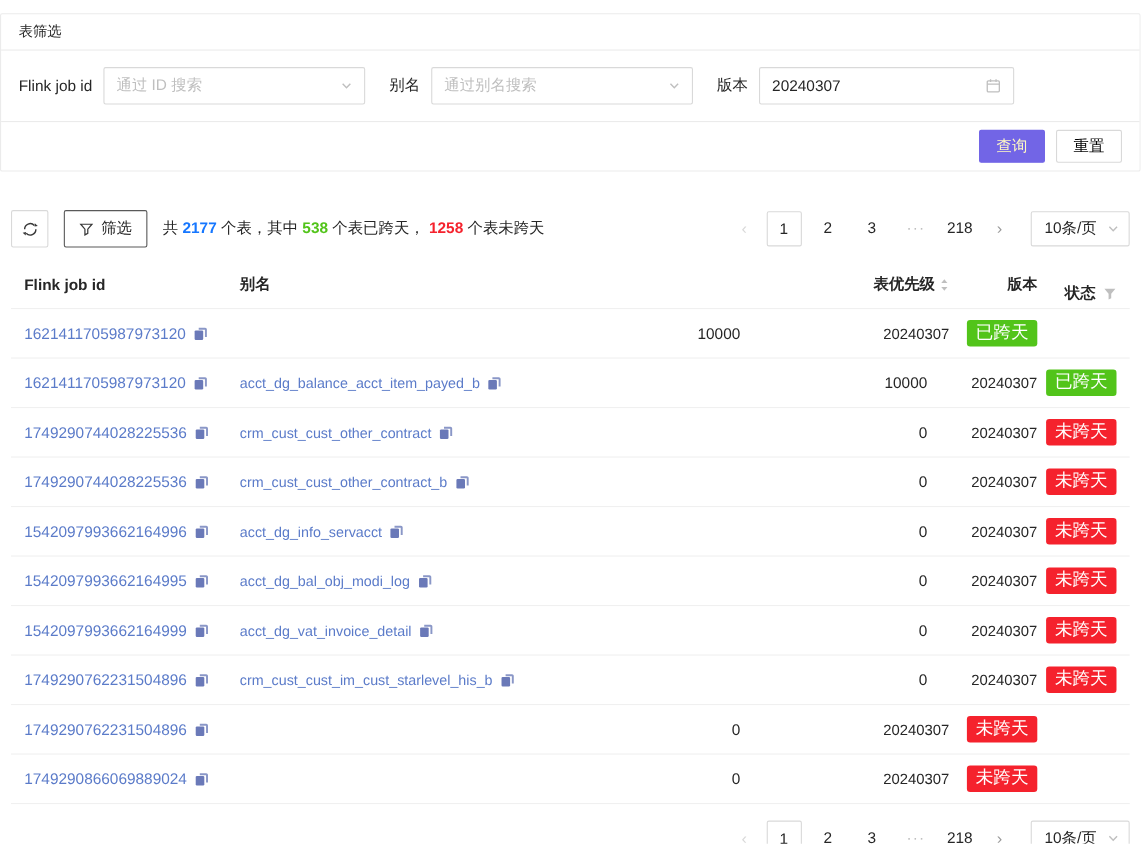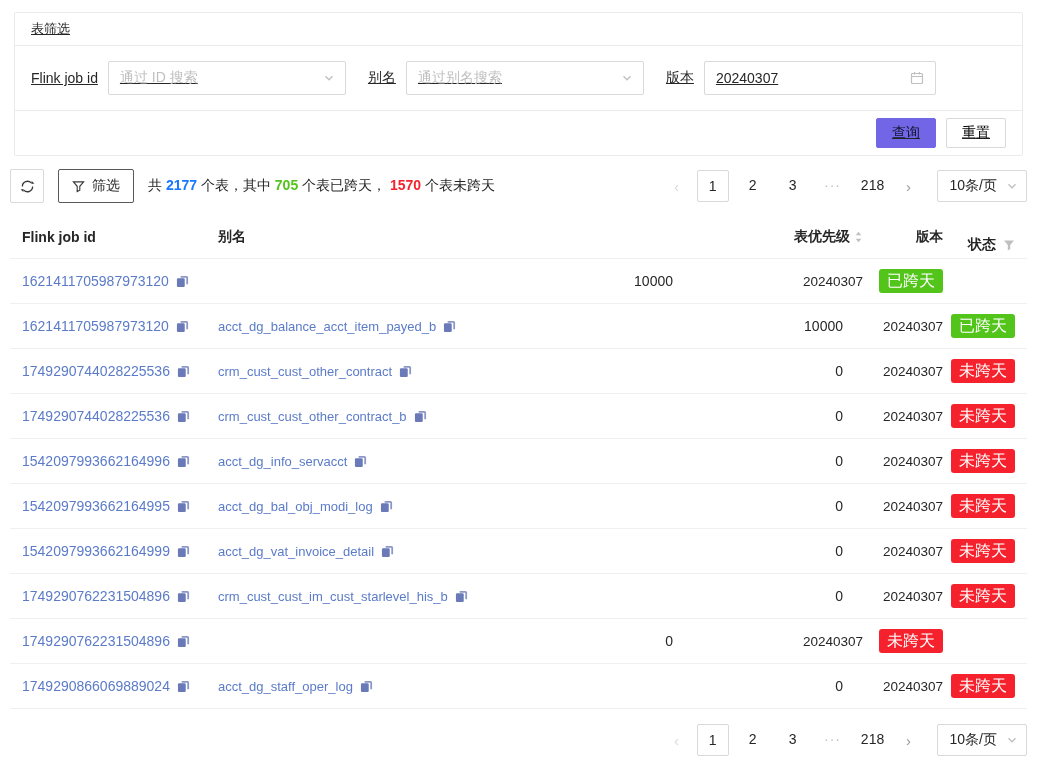--- a/index.html
+++ b/index.html
@@ -2,39 +2,39 @@
 <html style="--primary: #7265e6; --link: #5b7bc9; --blue: #1677ff; --green: #52c41a; --red: #f5222d;"><head>
 <meta charset="utf-8">
 <style>
   * { box-sizing: border-box; margin: 0; padding: 0; }
   html, body { background: #fff; }
   body {
     width: 1037px; height: 767px; overflow: hidden;
     font-family: "Liberation Sans", "DejaVu Sans", sans-serif;
     font-size: 14px; color: #262626;
   }
-  .card { margin: 12px 14px 0; border: 1px solid #ebebeb; border-radius: 2px; background: #fff; text-decoration: underline; }
+  .card { margin: 12px 0 0; border: 1px solid #ebebeb; border-radius: 2px; background: #fff; }
   .card-title { padding: 7px 16px; font-size: 13px; color: #262626; border-bottom: 1px solid #ebebeb; }
   .filter-row { display: flex; align-items: center; padding: 15px 16px; border-bottom: 1px solid #ebebeb; }
   .field { display: flex; align-items: center; margin-right: 22px; }
   .field-label { margin-right: 10px; white-space: nowrap; }
   .control {
     width: 238px; height: 34px; border: 1px solid #d9d9d9; border-radius: 2px;
     display: flex; align-items: center; justify-content: space-between;
     padding: 0 11px; background: #fff; cursor: pointer;
   }
   .control .placeholder { color: #bfbfbf; }
   .control .value { color: #262626; }
   .btn-row { display: flex; justify-content: flex-end; gap: 10px; padding: 7px 16px 7px; }
   .btn {
     height: 30px; padding: 0 15px; border-radius: 2px; font-size: 14px;
     display: inline-flex; align-items: center; cursor: pointer; border: 1px solid #d9d9d9; background: #fff;
   }
-  .btn-primary { background: var(--primary, #7265e6); border-color: var(--primary, #7265e6); color: #0f172a; }
-  .toolbar { margin: 13px 10px 0; display: flex; align-items: center; }
+  .btn-primary { background: var(--primary, #7265e6); border-color: var(--primary, #7265e6); color: #fef9c3; }
+  .toolbar { margin: 35px 10px 0; display: flex; align-items: center; }
   .icon-btn {
     width: 34px; height: 34px; border: 1px solid #d9d9d9; border-radius: 2px;
     display: flex; align-items: center; justify-content: center; background: #fff; cursor: pointer;
   }
   .filter-btn {
     margin-left: 14px; height: 34px; padding: 0 13px; border: 1px solid #595959; border-radius: 2px;
     display: flex; align-items: center; gap: 7px; background: #fff; cursor: pointer; font-size: 14px;
   }
   .summary { margin-left: 14px; white-space: nowrap; }
   .summary .n-blue { color: var(--blue, #1677ff); font-weight: 600; }
@@ -149,21 +149,21 @@
   <div class="filter-btn">
     <span>
       <svg width="13" height="13" viewBox="0 0 14 14" fill="none" stroke="#383838" stroke-width="1.2">
         <path d="M1.5 2h11L8.4 6.8v4.1l-2.8 1.5V6.8z"></path>
       </svg>
     </span>
     <span>筛选</span>
   </div>
 
   <div class="summary">
-    <span>共 </span><span class="n-blue">2177</span><span> 个表，其中 </span><span class="n-green">705</span><span> 个表已跨天， </span><span class="n-red">1570</span><span> 个表未跨天</span>
+    <span>共 </span><span class="n-blue">2177</span><span> 个表，其中 </span><span class="n-green">538</span><span> 个表已跨天， </span><span class="n-red">1258</span><span> 个表未跨天</span>
   </div>
 
   <div class="pagination">
     <span class="pg-arrow pg-prev">‹</span>
     <span class="pg-pages">
         <span class="page-item active">1</span>
         <span class="page-item">2</span>
         <span class="page-item">3</span>
         <span class="page-item dots">···</span>
         <span class="page-item">218</span>
@@ -423,29 +423,20 @@
   <div class="tr">
     <div class="td-id">
       <a class="link">1749290866069889024</a>
       <span class="copy">
         <svg width="13" height="13" viewBox="0 0 14 14">
           <path d="M5 1h6.3c.9 0 1.7.8 1.7 1.7V10h-1.9V2.9H5z" fill="#8a97c7"></path>
           <rect x="1" y="3.6" width="8.4" height="9.4" rx="1.2" fill="#6a79b8"></rect>
         </svg>
       </span>
     </div>
-    <div class="td-alias">
-      <a class="link alias-link">acct_dg_staff_oper_log</a>
-      <span class="copy">
-        <svg width="13" height="13" viewBox="0 0 14 14">
-          <path d="M5 1h6.3c.9 0 1.7.8 1.7 1.7V10h-1.9V2.9H5z" fill="#8a97c7"></path>
-          <rect x="1" y="3.6" width="8.4" height="9.4" rx="1.2" fill="#6a79b8"></rect>
-        </svg>
-      </span>
-    </div>
     <div class="td-priority">0</div>
     <div class="td-version">20240307</div>
     <div class="td-status">
       <span class="badge badge-red">未跨天</span>
     </div>
   </div>
 </div>
 </div>
 
 <div class="bottom-pg">

